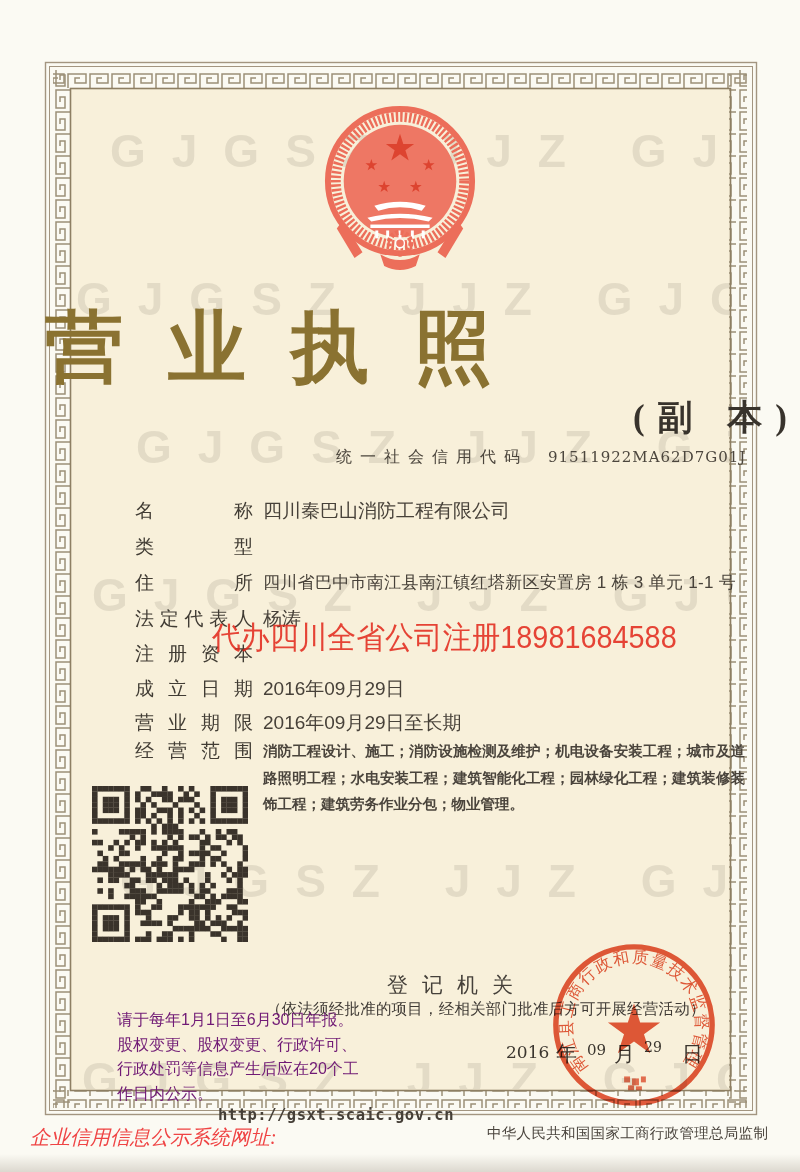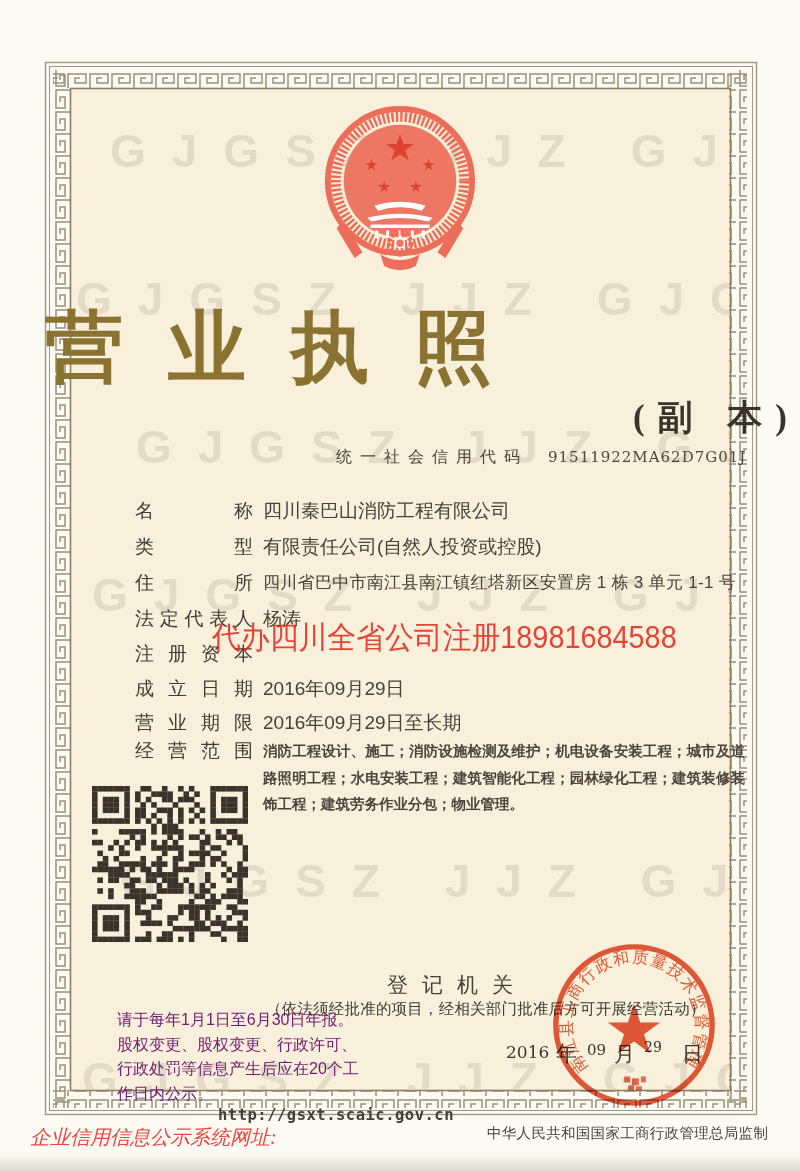--- a/index.html
+++ b/index.html
@@ -127,21 +127,20 @@
   <span class="credit-label">统一社会信用代码</span>
   <span class="credit-code">91511922MA62D7G01J</span>
 </div>
 
 <div class="row" style="top:498px">
   <span class="f-label">名称</span>
   <span class="f-value">四川秦巴山消防工程有限公司</span>
 </div>
 <div class="row" style="top:534px">
   <span class="f-label">类型</span>
-  <span class="f-value">有限责任公司(自然人投资或控股)</span>
 </div>
 <div class="row" style="top:570px">
   <span class="f-label">住所</span>
   <span class="f-value v-addr">四川省巴中市南江县南江镇红塔新区安置房 1 栋 3 单元 1-1 号</span>
 </div>
 <div class="row" style="top:606px">
   <span class="f-label">法定代表人</span>
   <span class="f-value">杨涛</span>
 </div>
 <div class="row" style="top:641px">

